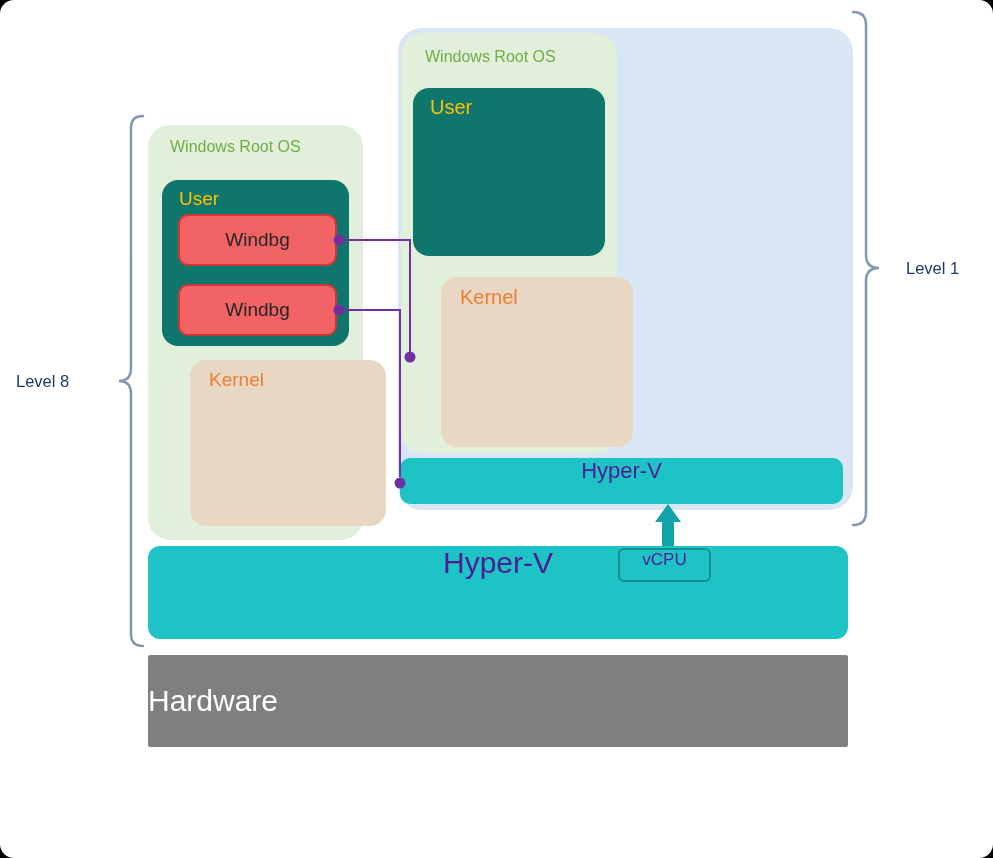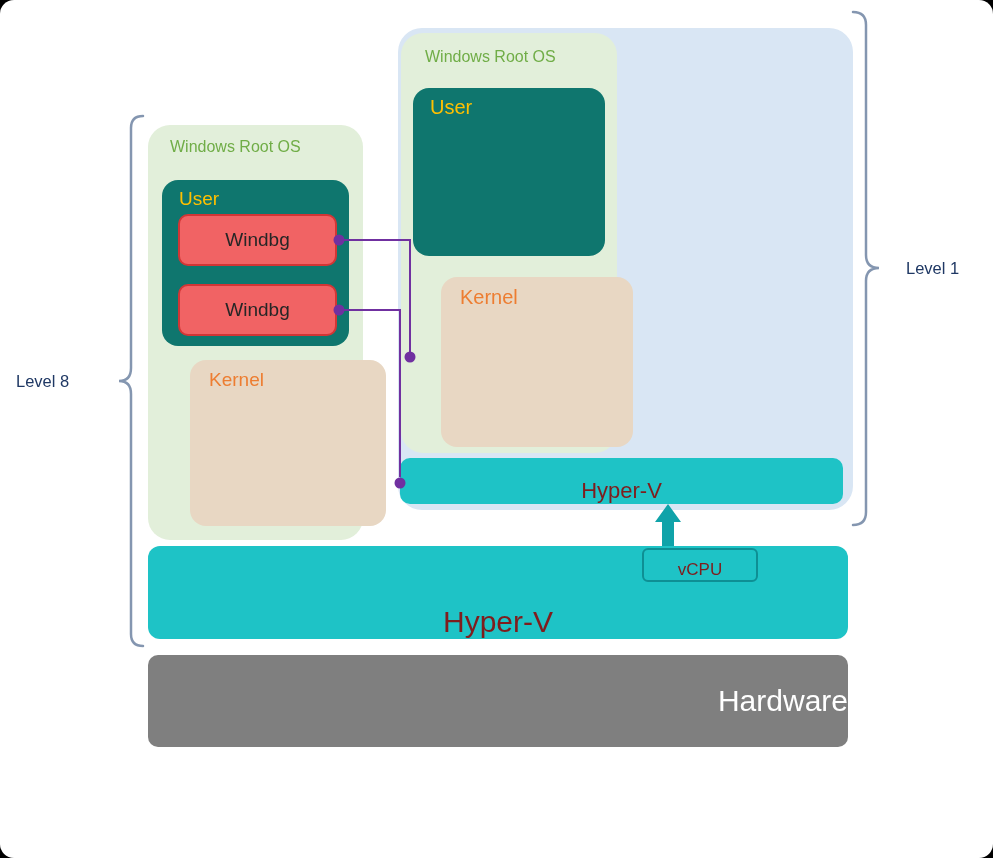--- a/index.html
+++ b/index.html
@@ -30,30 +30,30 @@
     background: #f16364;
     border: 2.5px solid #d23535;
     border-radius: 10px;
     display: flex; align-items: center; justify-content: center;
     font-size: 19px; color: #262626;
     box-sizing: border-box;
   }
   .teal-bar {
     position: absolute;
     background: #1ec3c6;
-    color: #7f1d1d;
-    display: flex; align-items: flex-end; justify-content: center;
+    color: #4c1d95;
+    display: flex; align-items: flex-start; justify-content: center;
     box-sizing: border-box;
   }
   .gray-bar {
     position: absolute;
     background: #7f7f7f;
     color: #ffffff;
-    display: flex; align-items: center; justify-content: flex-end;
-    border-radius: 10px;
+    display: flex; align-items: center; justify-content: flex-start;
+    border-radius: 2px;
   }
   .navy-label { position: absolute; color: #1f3864; font-size: 16.5px; }
   .overlay { position: absolute; left: 0; top: 0; pointer-events: none; }
 </style>
 </head>
 <body>
 
 <div class="canvas">
 
   <div class="box green-box" style="left:148px; top:125px; width:215px; height:415px;">
@@ -91,21 +91,21 @@
   </div>
 
   <div class="teal-bar" style="left:400px; top:458px; width:443px; height:46px; border-radius:10px; font-size:22px;">
     <span>Hyper-V</span>
   </div>
 
   <div class="teal-bar" style="left:148px; top:546px; width:700px; height:93px; border-radius:12px; font-size:30px;">
     <span>Hyper-V</span>
   </div>
 
-  <div class="teal-bar" style="left:618px; top:548px; width:116px; height:34px; border-radius:6px; border:2px solid #0e8f94; font-size:17px;margin-left:24px;">
+  <div class="teal-bar" style="left:618px; top:548px; width:93px; height:34px; border-radius:6px; border:2px solid #0e8f94; font-size:17px;">
     <span>vCPU</span>
   </div>
 
   <div class="gray-bar" style="left:148px; top:655px; width:700px; height:92px; font-size:30px;">
     <span>Hardware</span>
   </div>
 
   <div class="navy-label" style="left:16px; top:372px;">Level 8</div>
   <div class="navy-label" style="left:906px; top:259px;text-align:center;">Level 1</div>
 

